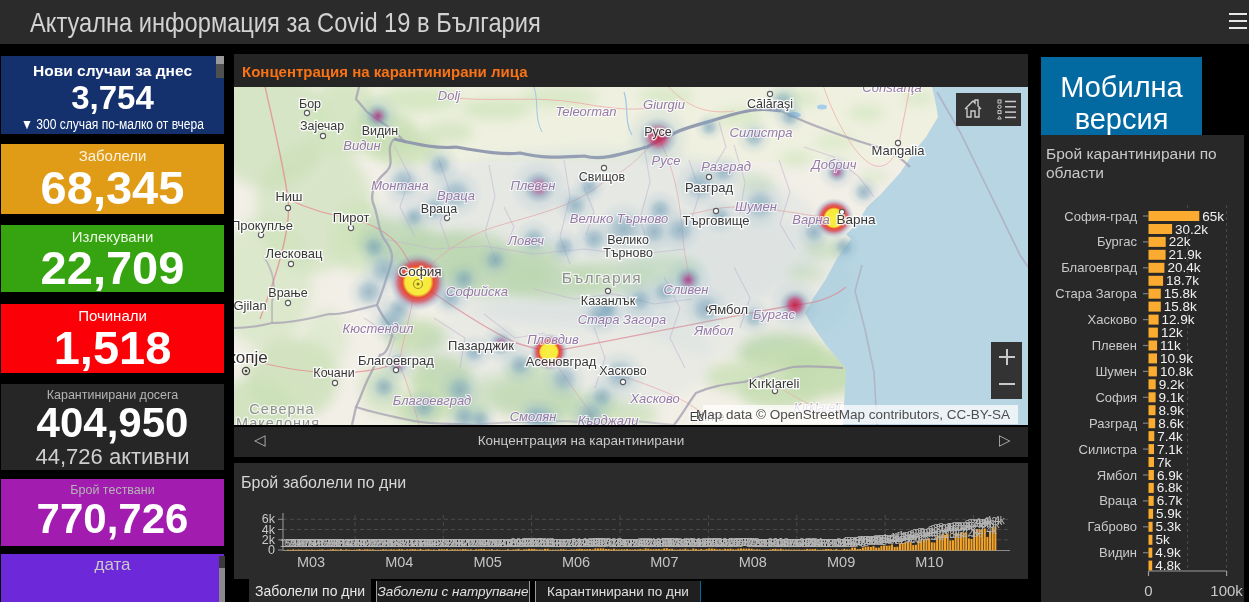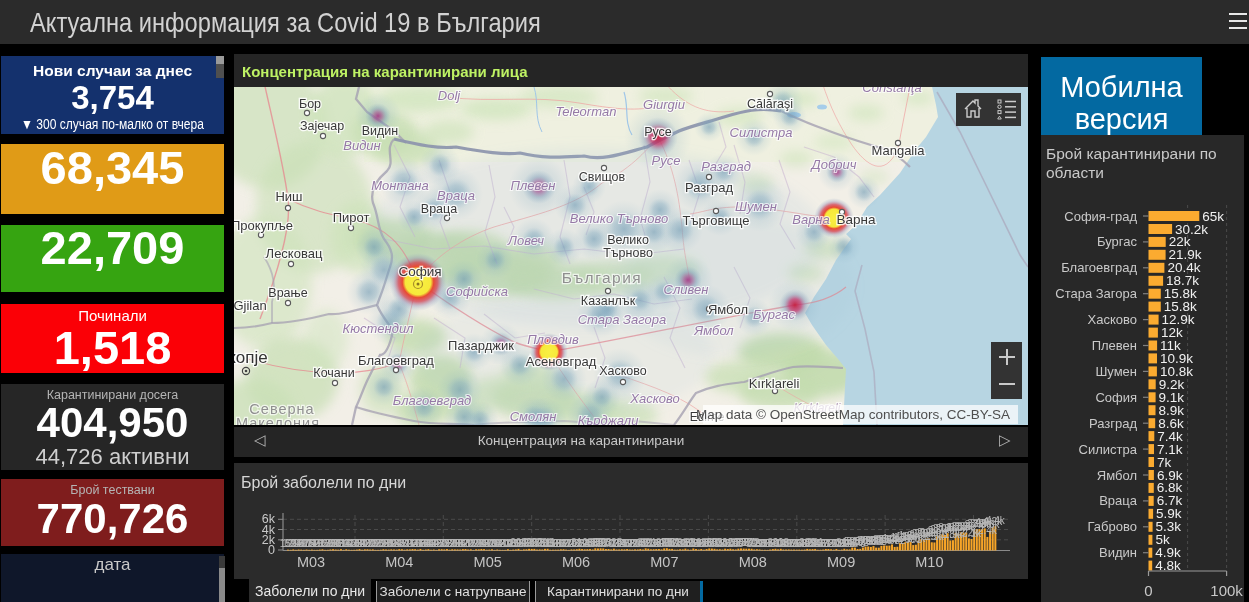--- a/index.html
+++ b/index.html
@@ -17,46 +17,48 @@
 
 <div class="card" style="top:56px;height:78px;background:#14316d;">
   <div style="margin-top:6px;font-size:15.5px;font-weight:bold;">Нови случаи за днес</div>
   <div class="cn" style="font-size:33px;line-height:36px;">3,754</div>
   <div style="font-size:14px;line-height:16px;white-space:nowrap;transform:scaleX(0.86);transform-origin:50% 0;">▼ 300 случая по-малко от вчера</div>
 </div>
 <div class="abs" style="left:216px;top:56px;width:8px;height:8px;background:#9a9a9a;"></div>
 <div class="abs" style="left:216px;top:64px;width:8px;height:14px;background:#4f4f4f;"></div>
 
 <div class="card" style="top:144px;height:70px;background:#e09b17;">
+  <div style="margin-top:3px;font-size:15px;color:#fdf3e1;">Заболели</div>
   <div class="cn" style="font-size:47px;line-height:47px;">68,345</div>
 </div>
 <div class="card" style="top:225px;height:67px;background:#36a411;">
+  <div style="margin-top:3px;font-size:15px;color:#eaf7e2;">Излекувани</div>
   <div class="cn" style="font-size:47px;line-height:46px;">22,709</div>
 </div>
 <div class="card" style="top:304px;height:69px;background:#fb0006;">
   <div style="margin-top:3px;font-size:15px;">Починали</div>
   <div class="cn" style="font-size:47px;line-height:47px;">1,518</div>
 </div>
 <div class="card" style="top:384px;height:86px;background:#262626;">
   <div style="margin-top:4px;font-size:12.5px;color:#b5b5b5;">Карантинирани досега</div>
   <div class="cn" style="font-size:42px;line-height:42px;">404,950</div>
   <div style="font-size:22px;line-height:25px;color:#cfcfcf;">44,726 активни</div>
 </div>
-<div class="card" style="top:479px;height:67px;background:#7f1d1d;">
+<div class="card" style="top:479px;height:67px;background:#a21caf;">
   <div style="margin-top:4px;font-size:12.5px;color:#b5b5b5;">Брой тествани</div>
   <div class="cn" style="font-size:42px;line-height:44px;">770,726</div>
 </div>
-<div class="card" style="top:554px;height:48px;background:#0f172a;color:#c9c9c9;">
+<div class="card" style="top:554px;height:48px;background:#6d28d9;color:#c9c9c9;">
   <div style="margin-top:2px;font-size:17px;line-height:18px;">дата</div>
 </div>
 <div class="abs" style="left:219px;top:556px;width:6px;height:46px;background:#3a3a3a;"></div>
 <div class="abs" style="left:219px;top:568px;width:6px;height:34px;background:#8a8a8a;"></div>
 
 <div class="abs" style="left:234px;top:54px;width:794px;height:33px;background:#252525;"></div>
-<div class="abs" style="left:242px;top:63px;font-size:15px;font-weight:700;color:#bef264;">Концентрация на карантинирани лица</div>
+<div class="abs" style="left:242px;top:63px;font-size:15px;font-weight:700;color:#f97316;">Концентрация на карантинирани лица</div>
 
 <svg class="abs" style="left:234px;top:87px;" width="794" height="338" viewBox="0 0 794 338">
 <defs>
 <radialGradient id="teal">
         <stop offset="0%" stop-color="rgba(108,152,178,0.5)"></stop>
         <stop offset="55%" stop-color="rgba(120,163,188,0.32)"></stop>
         <stop offset="100%" stop-color="rgba(140,180,200,0)"></stop>
       </radialGradient>
 <radialGradient id="tealf">
         <stop offset="0%" stop-color="rgba(120,163,188,0.24)"></stop>
@@ -993,22 +995,22 @@
     <text x="745.5" y="63.6" font-size="10" fill="#b6b6b6" text-anchor="middle">3.9k</text>
     <text x="748.1" y="63.8" font-size="10" fill="#b6b6b6" text-anchor="middle">3.8k</text>
     <text x="750.8" y="62.9" font-size="10" fill="#b6b6b6" text-anchor="middle">4.0k</text>
     <text x="753.4" y="71.4" font-size="10" fill="#b6b6b6" text-anchor="middle">2.4k</text>
     <text x="756.1" y="65.3" font-size="10" fill="#b6b6b6" text-anchor="middle">3.6k</text>
     <text x="758.7" y="61.7" font-size="10" fill="#b6b6b6" text-anchor="middle">4.2k</text>
     <text x="761.4" y="60.7" font-size="10" fill="#b6b6b6" text-anchor="middle">4.4k</text>
   </svg>
 
 <div class="abs" style="left:249px;top:579px;width:122px;height:23px;background:#2b2b2b;color:#e8e8e8;font-size:14px;text-align:center;line-height:24px;">Заболели по дни</div>
-<div class="abs" style="left:376px;top:581px;width:152px;height:21px;background:#1f1f1f;border-left:1px solid #9a9a9a;border-right:1px solid #9a9a9a;color:#e0e0e0;font-size:13.5px;text-align:center;line-height:22px;">Заболели с натрупване</div>
-<div class="abs" style="left:535px;top:581px;width:164px;height:21px;background:#1f1f1f;border-left:1px solid #9a9a9a;border-right:3px solid #0369a1;color:#e0e0e0;font-size:13.5px;text-align:center;line-height:22px;">Карантинирани по дни</div>
+<div class="abs" style="left:376px;top:581px;width:152px;height:21px;background:#1f1f1f;border-left:1px solid #9a9a9a;border-right:1px solid #9a9a9a;color:#e0e0e0;font-size:13.5px;text-align:center;line-height:22px;font-style:italic;">Заболели с натрупване</div>
+<div class="abs" style="left:535px;top:581px;width:164px;height:21px;background:#1f1f1f;border-left:1px solid #9a9a9a;border-right:1px solid #0369a1;color:#e0e0e0;font-size:13.5px;text-align:center;line-height:22px;">Карантинирани по дни</div>
 
 <div class="abs" style="left:1041px;top:57px;width:161px;height:67px;background:#0369a1;color:#fff;text-align:center;font-size:29px;line-height:32px;padding-top:14px;">Мобилна<br>версия</div>
 <div class="abs" style="left:1041px;top:135px;width:203px;height:467px;background:#282828;"></div>
 <svg class="abs" style="left:1041px;top:135px;" width="203" height="467" viewBox="0 0 203 467">
     <text x="5" y="24" font-size="15.5" fill="#c9c9c9">Брой карантинирани по</text>
     <text x="5" y="43" font-size="15.5" fill="#c9c9c9">области</text>
     <line x1="146.6" y1="70" x2="146.6" y2="436" stroke="#4a4a4a" stroke-width="1" stroke-dasharray="3,3"></line>
     <line x1="185.6" y1="70" x2="185.6" y2="436" stroke="#4a4a4a" stroke-width="1" stroke-dasharray="3,3"></line>
     <rect x="107.5" y="76.0" width="50.8" height="10" fill="#fbab30"></rect>
     <text x="161.3" y="85.5" font-size="13.5" fill="#f0f0f0">65k</text>

